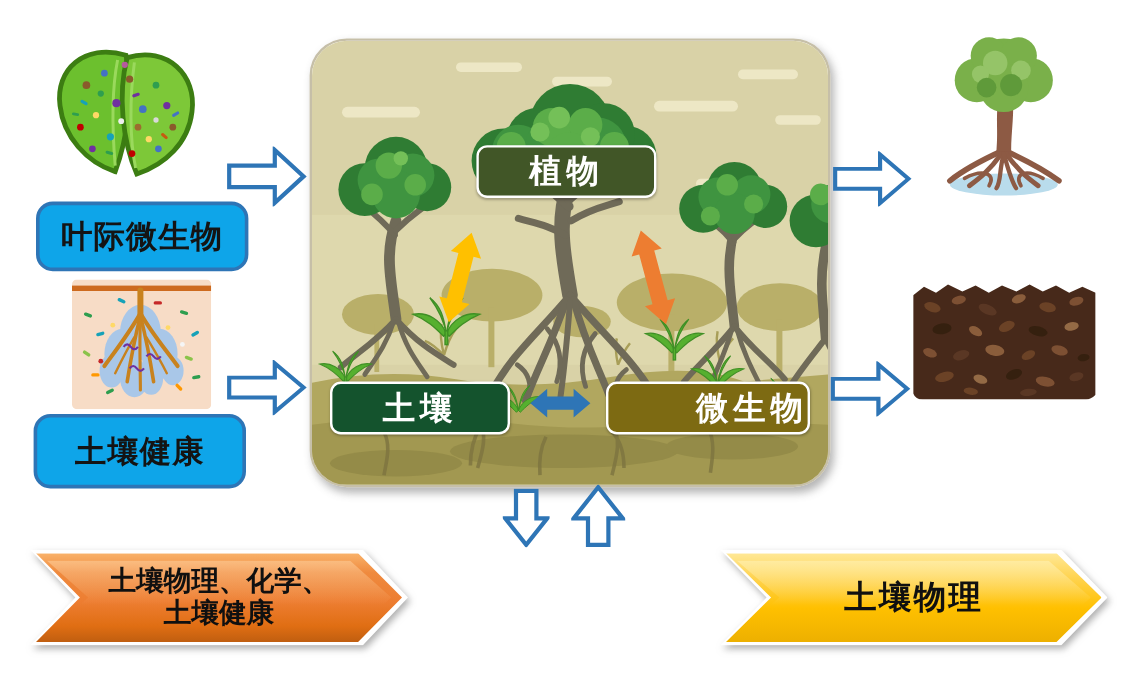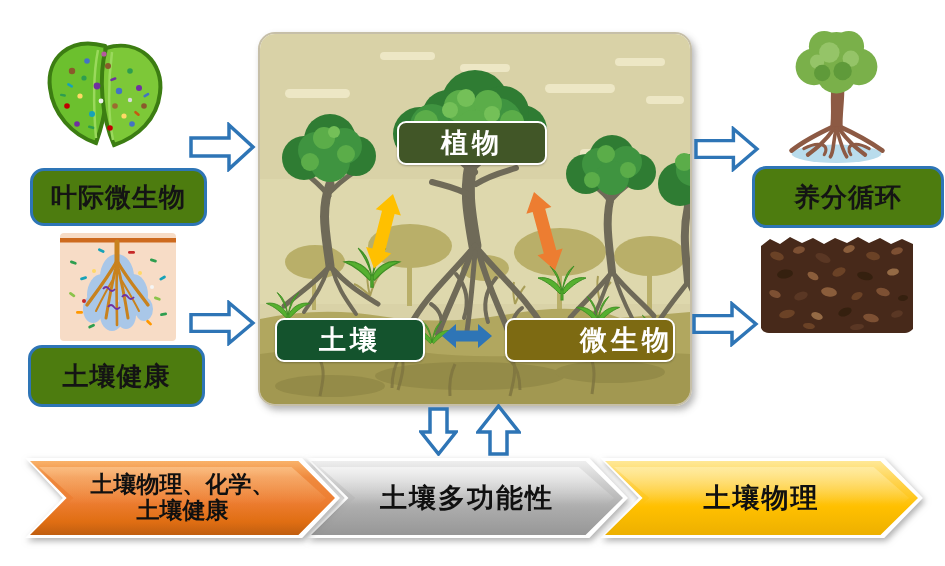--- a/index.html
+++ b/index.html
@@ -3,28 +3,28 @@
 <meta charset="utf-8">
 <style>
   html,body{margin:0;padding:0;background:#ffffff;}
   .canvas{
     position:relative;width:945px;height:566px;background:#ffffff;overflow:hidden;
     font-family:"Liberation Sans","DejaVu Sans",sans-serif;
   }
   .abs{position:absolute;}
   
   .tag{
-    position:absolute;background:#4d7c0f;border:3.5px solid #2E75B6;border-radius:14px;
+    position:absolute;background:#0ea5e9;border:3.5px solid #2E75B6;border-radius:14px;
     display:flex;align-items:center;justify-content:center;
     font-weight:700;font-size:26px;color:#141414;letter-spacing:1px;
   }
   
   .panel{
     position:absolute;left:258px;top:32px;width:430px;height:370px;
-    border-radius:17px;overflow:hidden;border:2px solid #c6bfa8;
+    border-radius:31px;overflow:hidden;border:2px solid #c6bfa8;
     box-shadow:3px 4px 7px rgba(90,90,90,.45);
   }
   .panel svg.scene{position:absolute;left:0;top:0;width:100%;height:100%;}
   .plabel{
     position:absolute;border:2.5px solid #ffffff;border-radius:9px;
     display:flex;align-items:center;justify-content:center;
     color:#ffffff;font-weight:700;font-size:27px;letter-spacing:4px;
     box-shadow:0 1px 2px rgba(0,0,0,.25);
   }
   .plabel.plant{background:#415627;}
@@ -395,23 +395,20 @@
       <circle cx="64" cy="18" r="15" fill="#7ab04a"></circle>
         <circle cx="52" cy="44" r="20" fill="#7ab04a"></circle>
       <circle cx="45" cy="24" r="10" fill="#95c468"></circle>
         <circle cx="66" cy="30" r="8" fill="#95c468"></circle>
       <circle cx="33" cy="33" r="7" fill="#95c468"></circle>
         <circle cx="58" cy="42" r="9" fill="#5f9a3a"></circle>
       <circle cx="38" cy="44" r="8" fill="#5f9a3a"></circle>
     </g>
   </svg>
 
-  <div class="tag" style="left:752px;top:166px;width:186px;height:56px">
-    <span>养分循环</span>
-  </div>
 
   <svg class="abs" style="left:761px;top:234px" width="152" height="99" viewBox="0 0 152 99">
     <path d="M0,12 L9,5 L19,10 L29,3 L41,9 L52,4 L63,10 L74,4 L86,9 L97,3 L108,9 L119,4 L130,10 L141,5 L152,10 L152,95 Q148,99 144,99 L8,99 Q2,99 0,94 Z" fill="#47291a"></path>
     <g>
       <ellipse cx="16" cy="22" rx="7" ry="4" fill="#6b4226" transform="rotate(18 16 22)"></ellipse>
       <ellipse cx="38" cy="16" rx="6" ry="3.5" fill="#7d5033" transform="rotate(-12 38 16)"></ellipse>
       <ellipse cx="62" cy="24" rx="8" ry="4" fill="#5a3724" transform="rotate(24 62 24)"></ellipse>
       <ellipse cx="88" cy="15" rx="6" ry="3.5" fill="#8a5d3b" transform="rotate(-20 88 15)"></ellipse>
       <ellipse cx="112" cy="22" rx="7" ry="4" fill="#6b4226" transform="rotate(12 112 22)"></ellipse>
       <ellipse cx="136" cy="17" rx="6" ry="3.5" fill="#7d5033" transform="rotate(-16 136 17)"></ellipse>
@@ -446,28 +443,20 @@
 
   <div class="chev orange">
     <div class="white"></div>
     <div class="fill"></div>
     <div class="hi"></div>
     <div class="txt">
       <span class="l1">土壤物理、化学、</span>
       <span class="l2">土壤健康</span>
     </div>
   </div>
-  <div class="chev gray">
-    <div class="white"></div>
-    <div class="fill"></div>
-    <div class="hi"></div>
-    <div class="txt">
-      <span class="single">土壤多功能性</span>
-    </div>
-  </div>
   <div class="chev yellow">
     <div class="white"></div>
     <div class="fill"></div>
     <div class="hi"></div>
     <div class="txt">
       <span class="single">土壤物理</span>
     </div>
   </div>
 
 </div>

